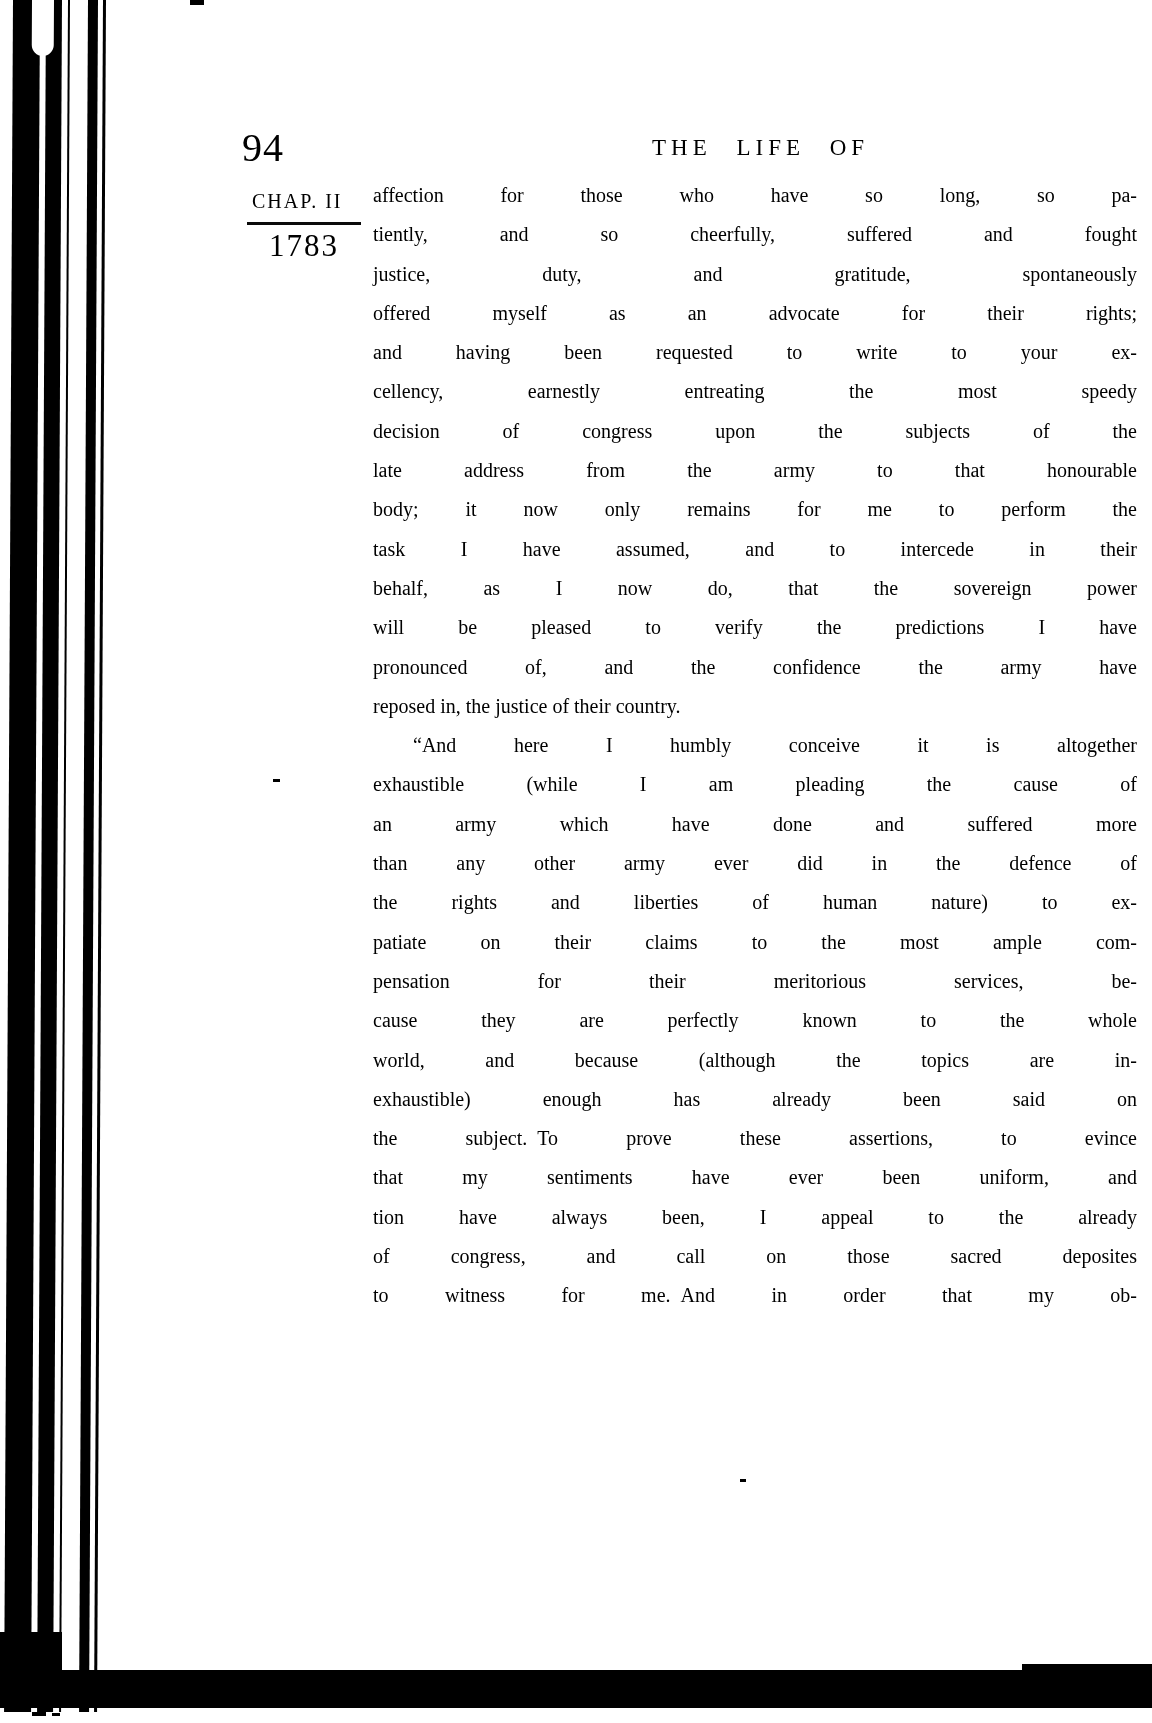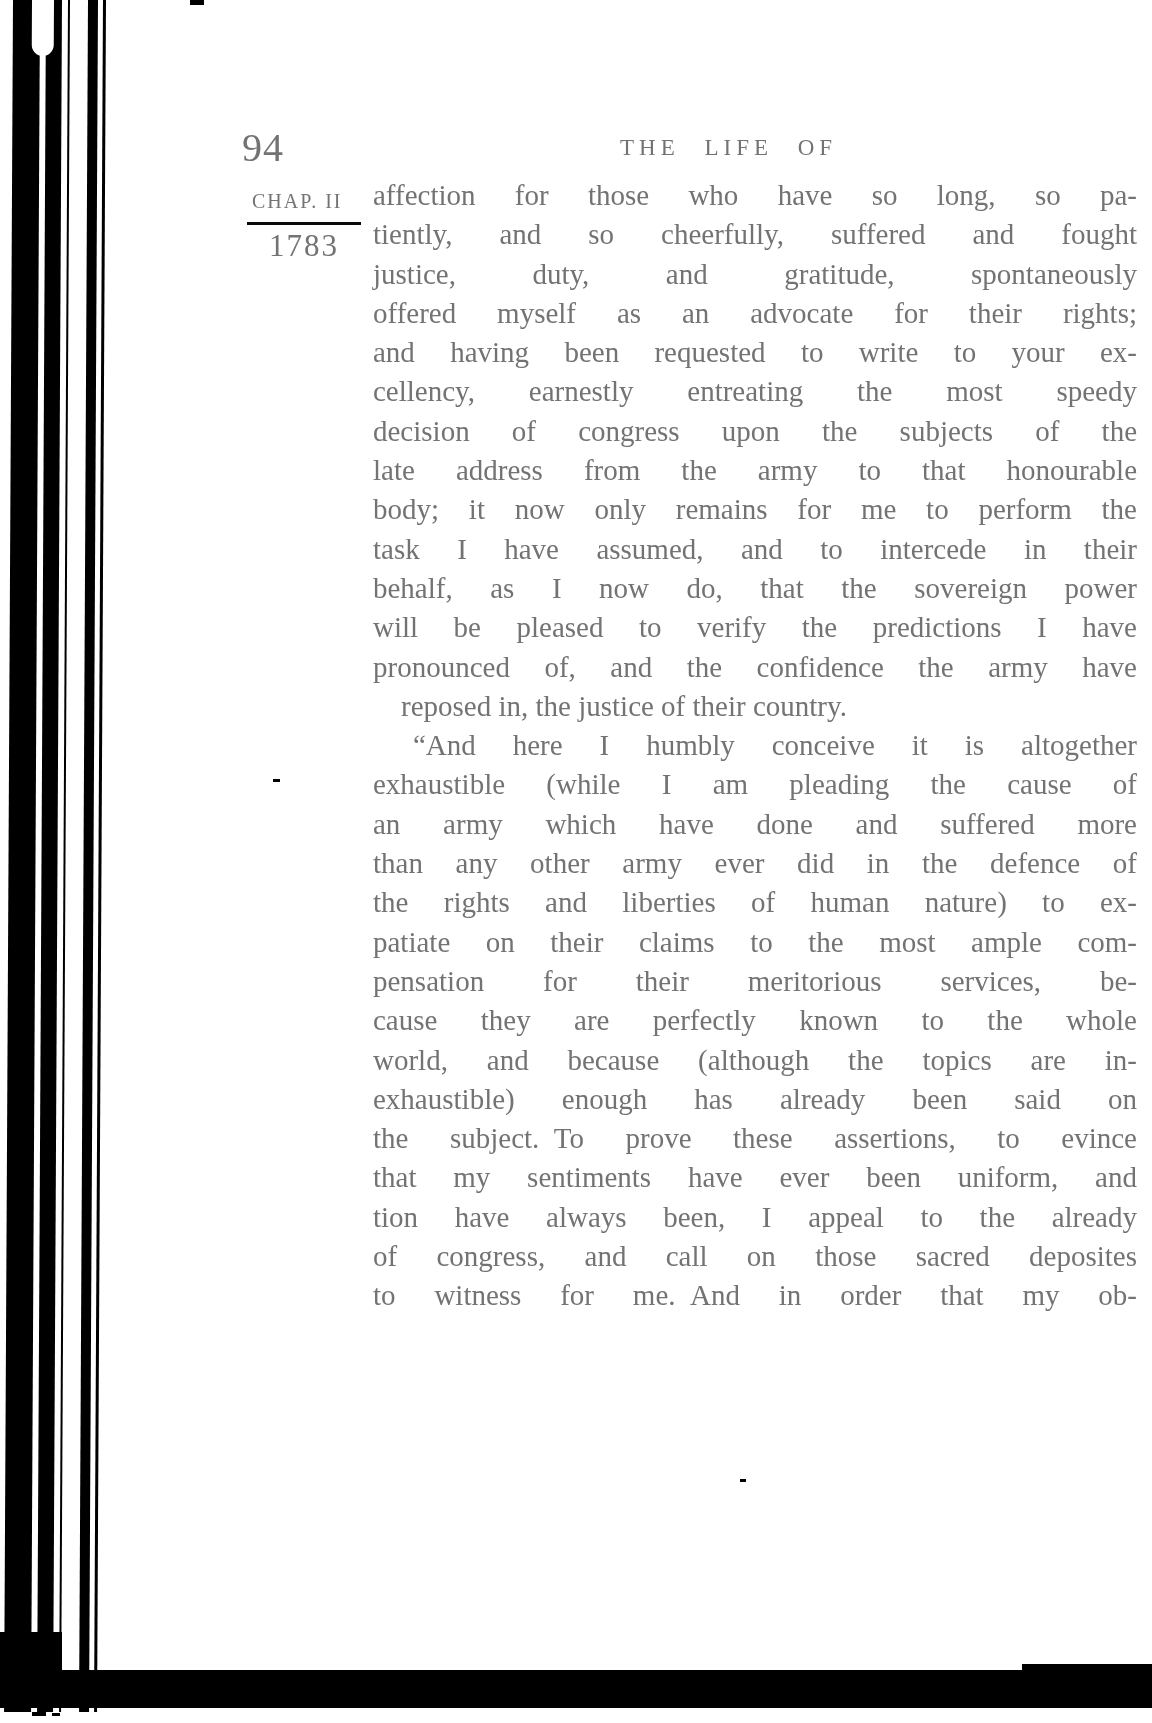--- a/index.html
+++ b/index.html
@@ -2,21 +2,21 @@
 <html><head>
 <meta charset="utf-8">
 <style>
   html,body{margin:0;padding:0;background:#e8e8e8;}
   .page{
     position:relative;
     width:1152px;height:1723px;
     background:#ffffff;
     overflow:hidden;
     font-family:"Liberation Serif","DejaVu Serif",serif;
-    color:#737373;
+    color:#000000;
   }
   
   .gutter{
     position:absolute;left:0;top:0;width:130px;height:1712px;
     transform:skewX(-0.3deg);transform-origin:top left;
   }
   .stripe{position:absolute;top:0;bottom:0;background:#000;}
   .s1{left:13px;width:27px;}
   .s2{left:46px;width:16px;}
   .s3{left:68px;width:2px;}
@@ -25,21 +25,21 @@
   .notch{
     position:absolute;left:32px;top:-8px;width:22px;height:64px;
     background:#fff;border-radius:0 0 11px 11px;
   }
   
   .pageno{
     position:absolute;left:242px;top:126px;
     font-size:40px;line-height:44px;letter-spacing:1px;
   }
   .running-header{
-    position:absolute;left:620px;top:135px;
+    position:absolute;left:652px;top:135px;
     font-size:23px;line-height:26px;
     letter-spacing:5px;word-spacing:14px;
   }
   
   .margin-chap{
     position:absolute;left:252px;top:192px;
     font-size:20px;line-height:19px;letter-spacing:2px;
   }
   .margin-rule{
     position:absolute;left:247px;top:222px;width:114px;height:3px;
@@ -47,25 +47,25 @@
   }
   .margin-year{
     position:absolute;left:269px;top:231px;
     font-size:31px;line-height:30px;letter-spacing:2px;
   }
   
   .body-text{
     position:absolute;left:373px;top:176px;width:764px;
   }
   .line{
-    height:39.3px;line-height:39.3px;font-size:29px;
+    height:39.3px;line-height:39.3px;font-size:20px;
     text-align:justify;text-align-last:justify;
     white-space:nowrap;
   }
-  .line.pend{text-align-last:left;margin-left:28px;}
+  .line.pend{text-align-last:left;}
   .line.indent{text-indent:40px;}
   
   .speck{position:absolute;background:#000;}
   
   .bottom-bar{position:absolute;left:0;top:1670px;width:1152px;height:38px;background:#000;}
   .bottom-bar2{position:absolute;left:190px;top:1700px;width:962px;height:8px;background:#000;}
   .bottom-ragged{position:absolute;left:1022px;top:1664px;width:130px;height:8px;background:#000;}
   .bottom-left-block{position:absolute;left:0;top:1632px;width:62px;height:76px;background:#000;}
 </style>
 </head>

